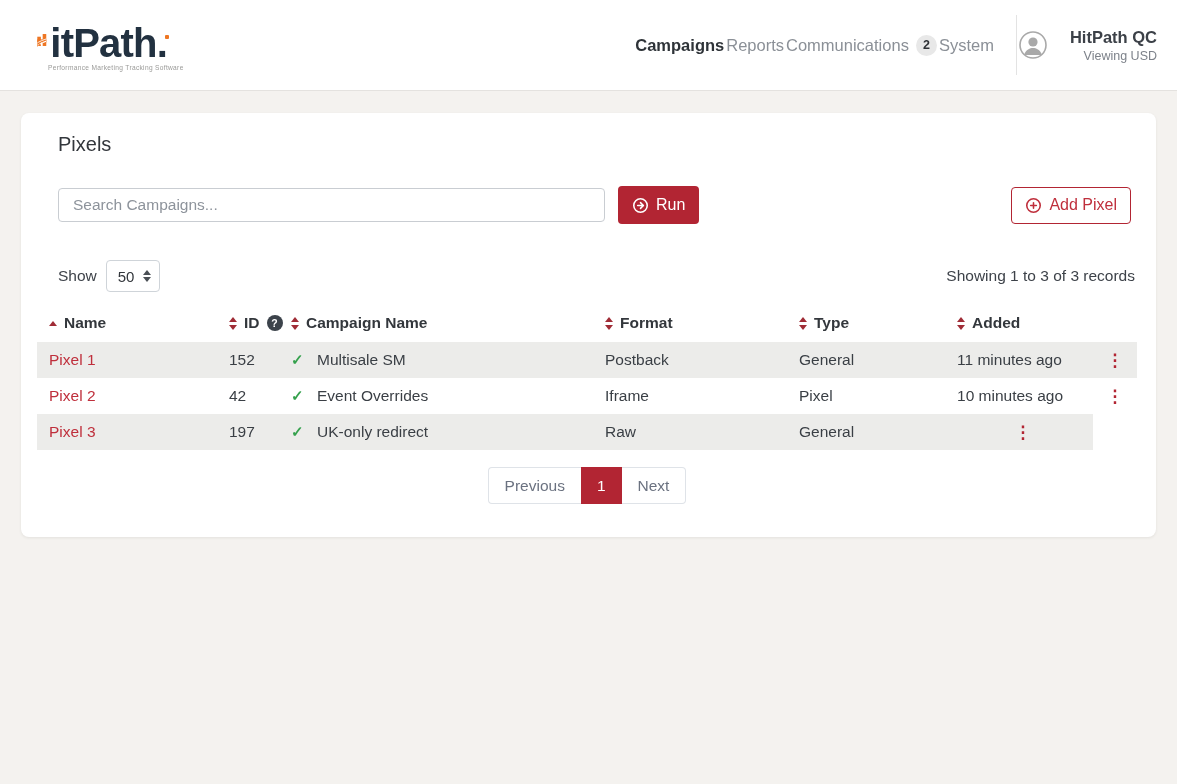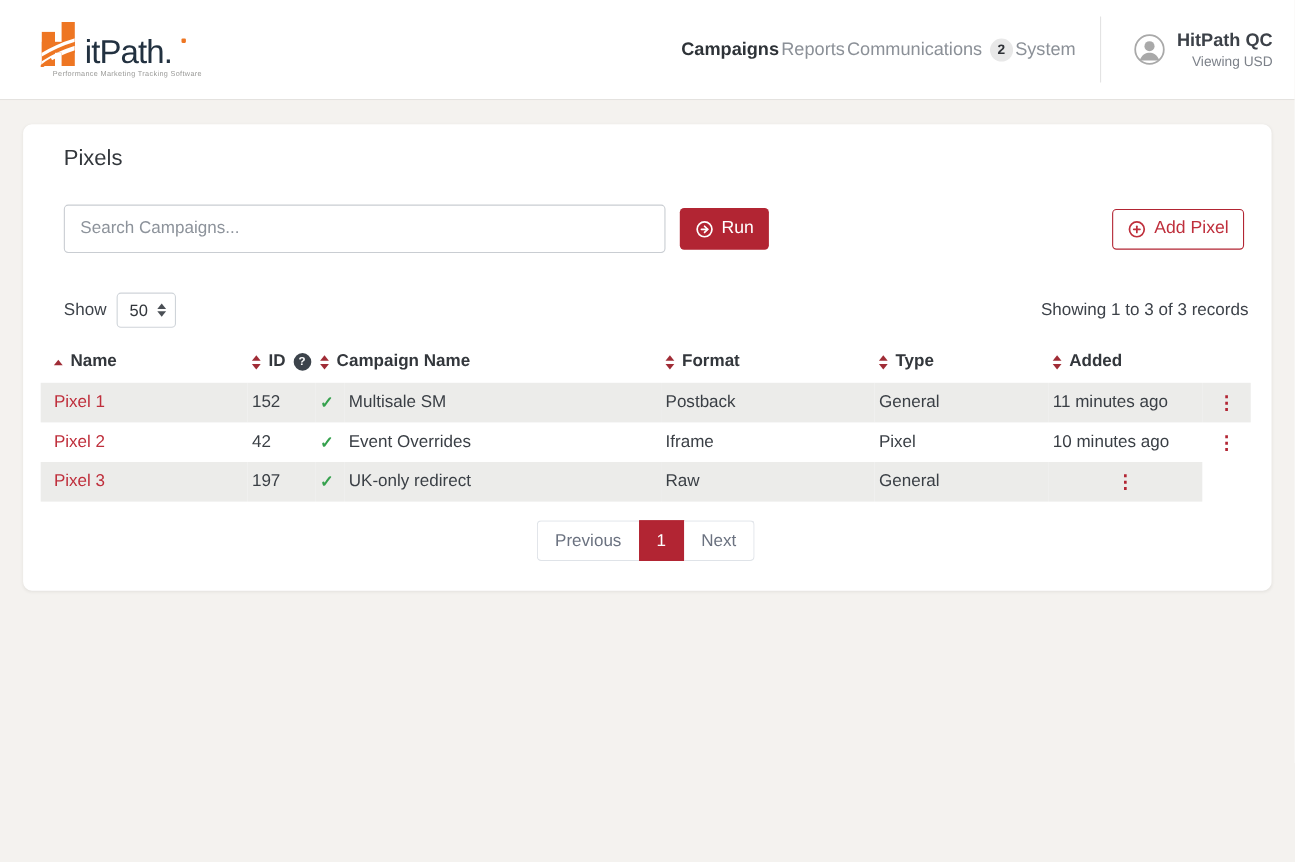--- a/index.html
+++ b/index.html
@@ -13,58 +13,58 @@
 
   
   .header {
     height:91px; background:#fff; border-bottom:1px solid #e4e2df;
     display:flex; align-items:center; padding:0 20px 0 37px;
   }
   .logo { position:relative; width:130px; cursor:pointer; }
   .logo-top { display:flex; align-items:flex-end; }
   .logo-mark { display:block; }
   .logo-text {
-    font-size:30px; font-weight:400; color:#223140;
+    font-size:40px; font-weight:700; color:#223140;
     letter-spacing:-0.8px; line-height:1; margin-left:2px; position:relative; top:2px;
   }
   .logo-tm { position:absolute; top:16px; right:-2px; width:4px; height:4px; background:#ee7623; border-radius:1px; }
   .logo-tagline {
     font-size:6.6px; color:#9a9a98; letter-spacing:0.32px; white-space:nowrap;
     margin-top:3px; padding-left:11px;
   }
 
   .nav { margin-left:auto; display:flex; align-items:center; gap:2px; margin-right:22px; }
   .nav-item { font-size:16.5px; color:#8b9097; cursor:pointer; display:flex; align-items:center; }
   .nav-item.active { color:#2e3338; font-weight:700; }
   .nav-badge {
     margin-left:7px; width:21px; height:21px; border-radius:50%;
     background:#e8e8e8; color:#2f3237; font-size:12.5px; font-weight:700;
     display:inline-flex; align-items:center; justify-content:center;
   }
 
   .user-block {
-    border-left:1px solid #e3e3e3; padding-left:30px; height:60px;
-    display:flex; align-items:center; gap:11px; cursor:pointer;
+    border-left:1px solid #e3e3e3; padding-left:2px; height:60px;
+    display:flex; align-items:center; gap:23px; cursor:pointer;
   }
   .avatar { width:28px; height:28px; flex:0 0 auto; }
   .user-text { display:flex; flex-direction:column; align-items:flex-end; }
   .user-name { font-size:16.5px; font-weight:700; color:#3c4148; line-height:1.25; }
   .user-viewing { font-size:12.5px; color:#7d828a; margin-top:2px; }
 
   
   .card {
     margin:22px 21px 0; background:#fff; border-radius:8px;
     box-shadow:0 1px 3px rgba(40,35,25,.08);
     padding:20px 19px 30px 16px; height:424px;
   }
   .page-title { font-size:20px; font-weight:500; color:#33373c; padding-left:21px; }
 
   .toolbar { display:flex; align-items:center; margin-top:30px; padding-left:21px; }
   .search-input {
-    width:547px; height:44px; border:1px solid #c9cdd2; border-radius:4px;
+    width:547px; height:34px; border:1px solid #c9cdd2; border-radius:4px;
     padding:0 14px; font-size:15.5px; font-family:inherit; color:#383c42; outline:none;
   }
   .search-input::placeholder { color:#8d939b; }
   .btn-run {
     margin-left:13px; height:38px; padding:0 14px; border:none; border-radius:4px;
     background:#b22533; color:#fff; font-size:16px; font-family:inherit; font-weight:500;
     display:inline-flex; align-items:center; gap:7px; cursor:pointer;
   }
   .btn-add {
     margin-left:auto; margin-right:6px; height:37px; padding:0 13px;

